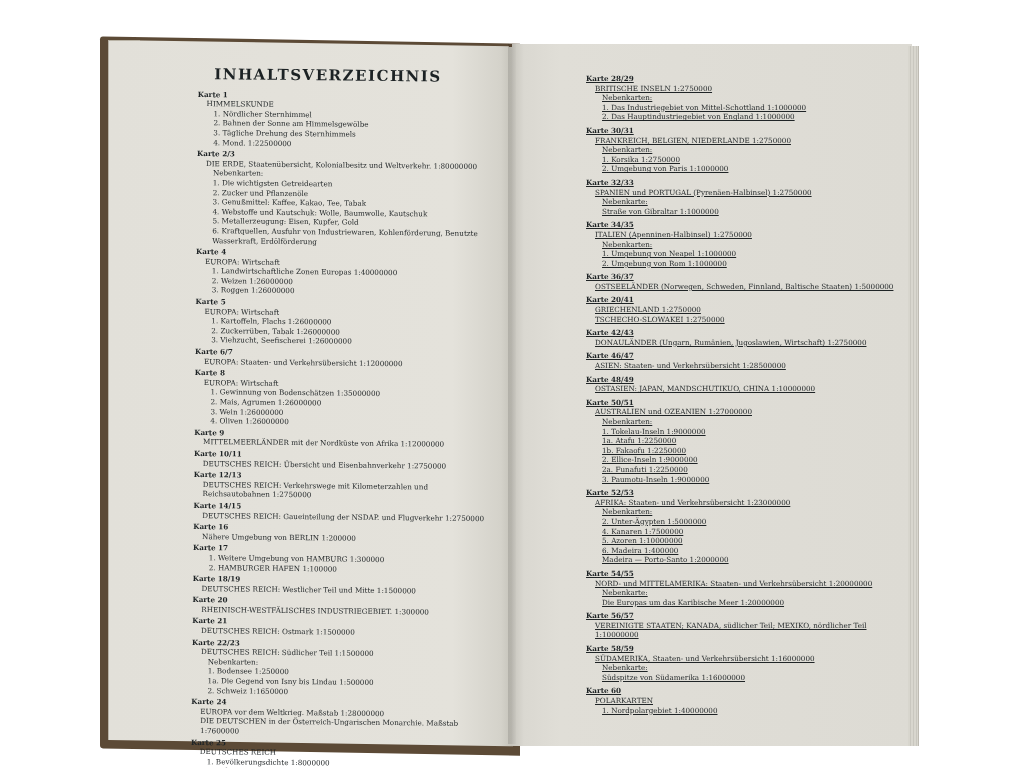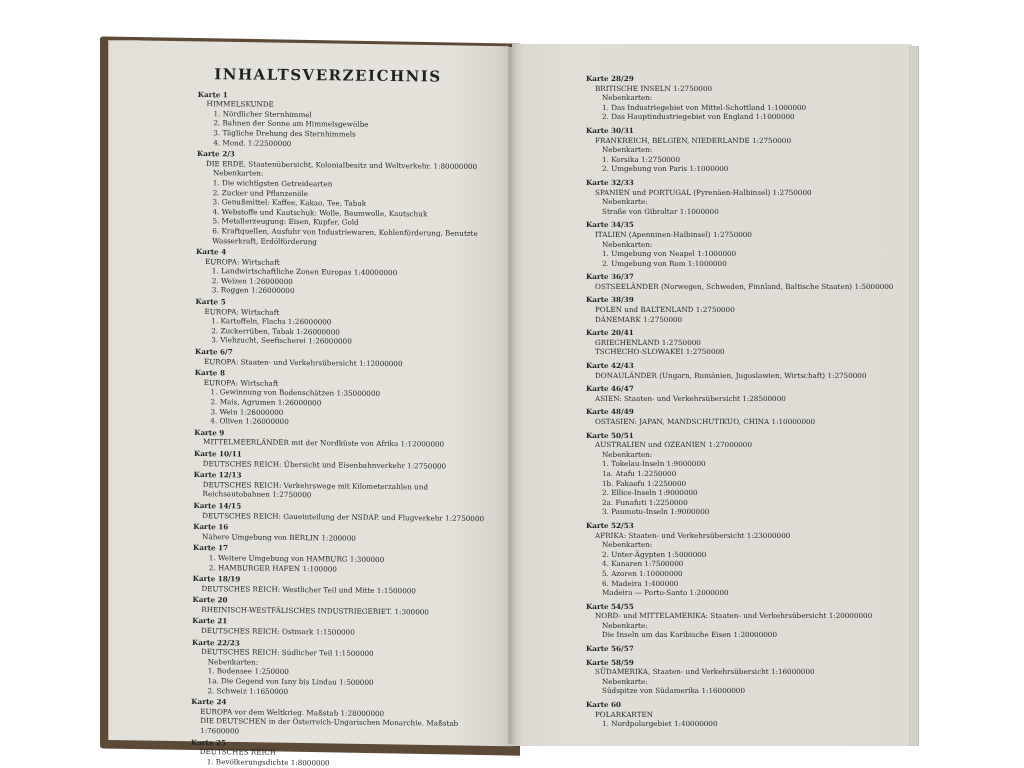--- a/index.html
+++ b/index.html
@@ -32,21 +32,21 @@
     background: linear-gradient(90deg, rgba(0,0,0,0.12), rgba(0,0,0,0.02));
   }
   .col { position: absolute; color: #1f2426; font-size: 7.2px; line-height: 9.6px; }
   .col-left { left: 198px; top: 70px; width: 300px; transform: rotate(0.6deg); transform-origin: left top; }
   .col-right { left: 586px; top: 74px; width: 310px; }
   .title {
     font-family: "DejaVu Serif", serif; font-weight: bold; font-size: 15px; letter-spacing: 1.5px;
     text-align: center; margin: 0 0 10px 0; width: 260px; color: #1c2224;
   }
   .entry { margin-bottom: 2px; }
-  .col-right .entry { margin-bottom: 4px; }
+  .col-right .entry { margin-bottom: 4px; text-decoration: underline; }
   .karte { font-weight: bold; }
   .head { padding-left: 9px; }
   .sub { padding-left: 16px; }
 </style>
 </head>
 <body>
 
 <div class="cover-left"></div>
 <div class="page-left"></div>
 <div class="page-right"></div>
@@ -187,25 +187,20 @@
         <div class="head">ITALIEN (Apenninen-Halbinsel) 1:2750000</div>
         <div class="sub">Nebenkarten:</div>
         <div class="sub">1. Umgebung von Neapel 1:1000000</div>
         <div class="sub">2. Umgebung von Rom 1:1000000</div>
       </div>
       <div class="entry">
         <div class="karte">Karte 36/37</div>
         <div class="head">OSTSEELÄNDER (Norwegen, Schweden, Finnland, Baltische Staaten) 1:5000000</div>
       </div>
       <div class="entry">
-        <div class="karte">Karte 38/39</div>
-        <div class="head">POLEN und BALTENLAND 1:2750000</div>
-        <div class="head">DÄNEMARK 1:2750000</div>
-      </div>
-      <div class="entry">
         <div class="karte">Karte 20/41</div>
         <div class="head">GRIECHENLAND 1:2750000</div>
         <div class="head">TSCHECHO-SLOWAKEI 1:2750000</div>
       </div>
       <div class="entry">
         <div class="karte">Karte 42/43</div>
         <div class="head">DONAULÄNDER (Ungarn, Rumänien, Jugoslawien, Wirtschaft) 1:2750000</div>
       </div>
       <div class="entry">
         <div class="karte">Karte 46/47</div>
@@ -233,24 +228,25 @@
         <div class="sub">2. Unter-Ägypten 1:5000000</div>
         <div class="sub">4. Kanaren 1:7500000</div>
         <div class="sub">5. Azoren 1:10000000</div>
         <div class="sub">6. Madeira 1:400000</div>
         <div class="sub">Madeira — Porto-Santo 1:2000000</div>
       </div>
       <div class="entry">
         <div class="karte">Karte 54/55</div>
         <div class="head">NORD- und MITTELAMERIKA: Staaten- und Verkehrsübersicht 1:20000000</div>
         <div class="sub">Nebenkarte:</div>
-        <div class="sub">Die Inseln um das Karibische Eisen 1:20000000</div>
+        <div class="sub">Die Europas um das Karibische Meer 1:20000000</div>
       </div>
       <div class="entry">
         <div class="karte">Karte 56/57</div>
+        <div class="head">VEREINIGTE STAATEN; KANADA, südlicher Teil; MEXIKO, nördlicher Teil 1:10000000</div>
       </div>
       <div class="entry">
         <div class="karte">Karte 58/59</div>
         <div class="head">SÜDAMERIKA, Staaten- und Verkehrsübersicht 1:16000000</div>
         <div class="sub">Nebenkarte:</div>
         <div class="sub">Südspitze von Südamerika 1:16000000</div>
       </div>
       <div class="entry">
         <div class="karte">Karte 60</div>
         <div class="head">POLARKARTEN</div>

